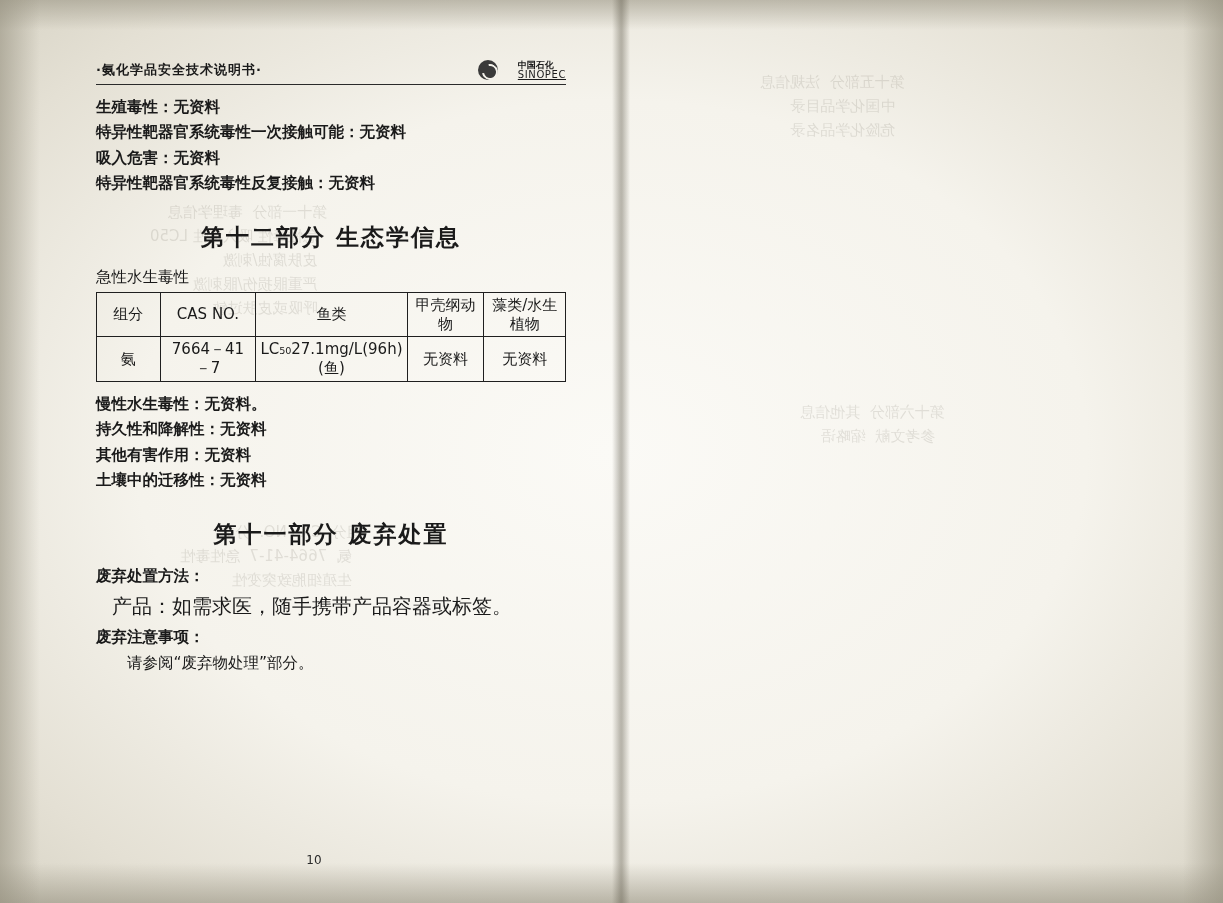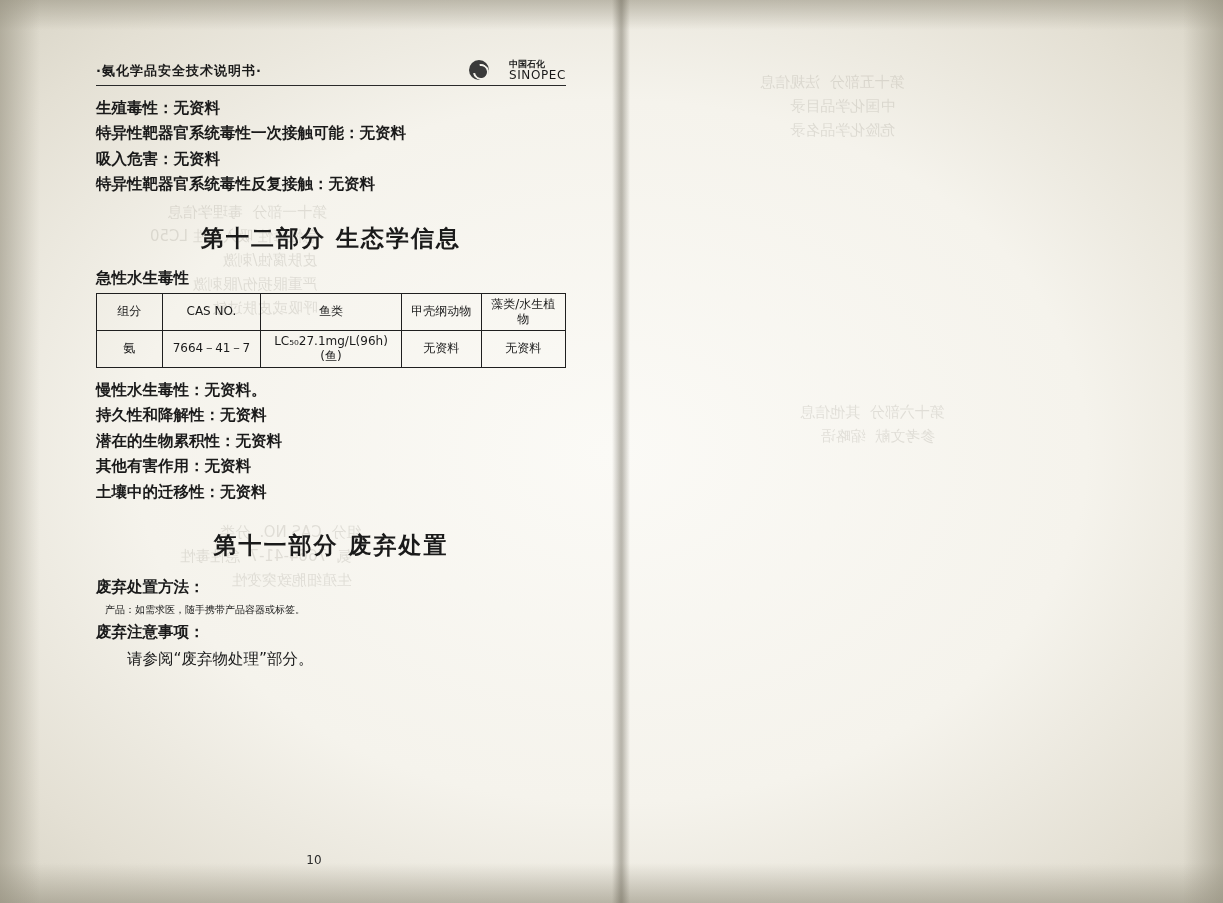--- a/index.html
+++ b/index.html
@@ -48,55 +48,55 @@
   .content{position:absolute;}
   .content-left{left:88px;top:60px;width:470px;}
 
   
   .hdr{
     display:flex;align-items:center;justify-content:space-between;
     border-bottom:1.6px solid #2a2a2a;
     padding-bottom:4px;margin-bottom:10px;
   }
   .hdr-title{font-size:13px;font-weight:bold;letter-spacing:1px;}
-  .logo{display:flex;align-items:flex-start;gap:20px;}
+  .logo{display:flex;align-items:center;gap:20px;}
   .logo-mark{
     width:20px;height:20px;border-radius:50%;
     background:#3a3a3a;position:relative;
   }
   .logo-mark:after{
     content:"";position:absolute;left:4px;top:4px;width:12px;height:12px;
     border-radius:50%;border:2px solid #f3f1ea;border-left-color:transparent;
     transform:rotate(35deg);
   }
   .logo-txt{line-height:1.0;}
   .logo-cn{font-size:9px;font-weight:bold;}
-  .logo-en{font-size:12px;letter-spacing:0.6px;}
+  .logo-en{font-size:10px;letter-spacing:0.6px;text-decoration:underline;}
 
   .line{font-size:15.5px;line-height:1.58;margin:1px 0;font-weight:bold;}
 
   h2.section{
     text-align:center;font-size:23px;font-weight:bold;
     margin:26px 0 14px 0;letter-spacing:2px;
   }
-  .sub-head{font-size:15.5px;font-weight:bold;margin:8px 0 4px 0;}
+  .sub-head{font-size:15.5px;font-weight:normal;margin:8px 0 4px 0;}
 
   table.tbl{
     border-collapse:collapse;width:100%;
-    font-size:12px;margin:2px 0 10px 0;
+    font-size:15px;margin:2px 0 10px 0;
   }
   table.tbl th, table.tbl td{
     border:1px solid #1f1f1f;
     padding:3px 4px;text-align:center;line-height:1.25;
     font-weight:normal;
   }
   table.tbl th{font-weight:normal;}
 
   .para{font-size:15.5px;line-height:1.62;text-indent:2em;margin:2px 0;}
-  .para-noind{font-size:10px;line-height:1.62;margin:2px 9px;}
+  .para-noind{font-size:20px;line-height:1.62;margin:2px 16px;}
 
   .pagenum{
     position:absolute;bottom:36px;width:100%;text-align:center;
     font-size:12px;color:#2a2a2a;
   }
 
   
   .ghost{
     position:absolute;opacity:0.13;color:#4a4436;
     transform:scaleX(-1);font-size:15px;line-height:1.6;
@@ -168,21 +168,20 @@
             <td>7664－41－7</td>
             <td>LC₅₀27.1mg/L(96h)(鱼)</td>
             <td>无资料</td>
             <td>无资料</td>
           </tr>
         </tbody>
       </table>
 
       <div class="line">慢性水生毒性：无资料。</div>
       <div class="line">持久性和降解性：无资料</div>
-      <div class="line">潜在的生物累积性：无资料</div>
       <div class="line">其他有害作用：无资料</div>
       <div class="line">土壤中的迁移性：无资料</div>
 
       <h2 class="section">第十一部分  废弃处置</h2>
 
       <div class="line">废弃处置方法：</div>
       <div class="para-noind">产品：如需求医，随手携带产品容器或标签。</div>
       <div class="line">废弃注意事项：</div>
       <div class="para">请参阅“废弃物处理”部分。</div>
 

